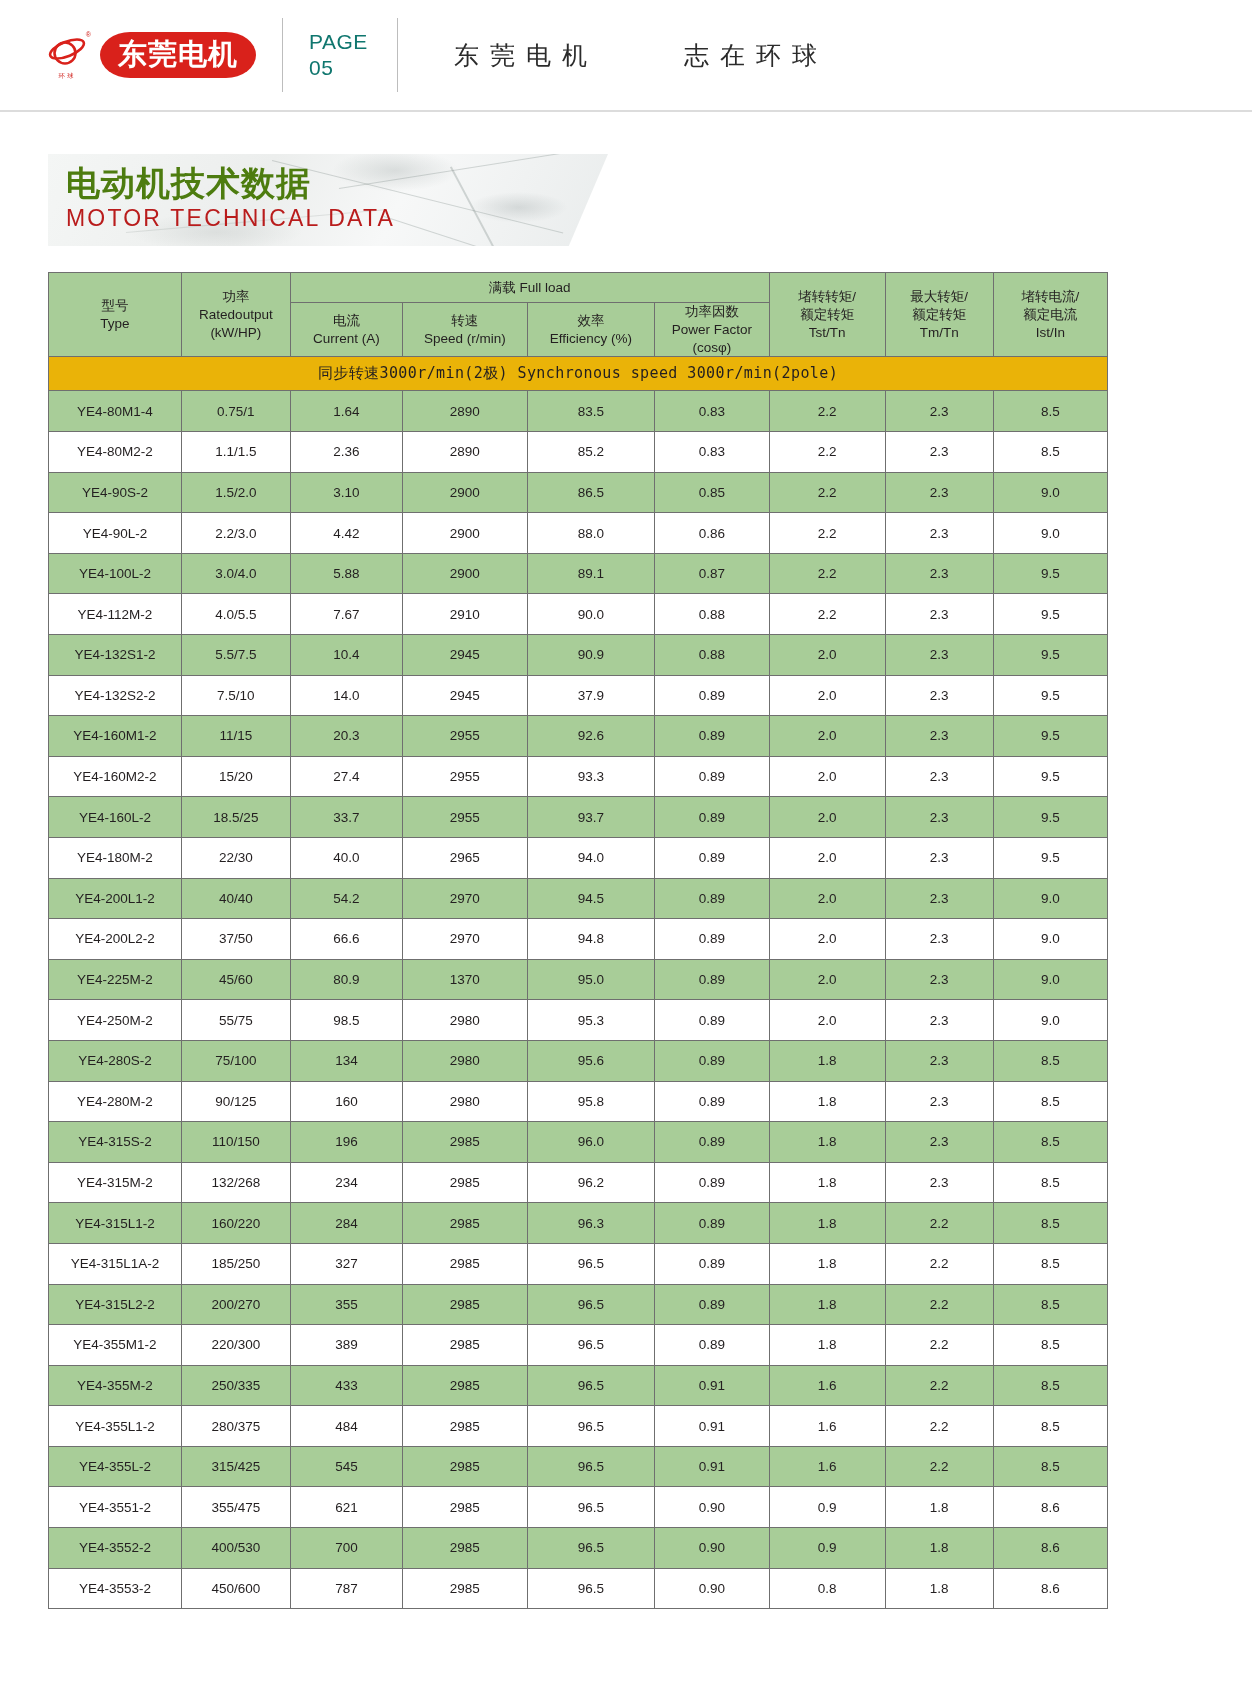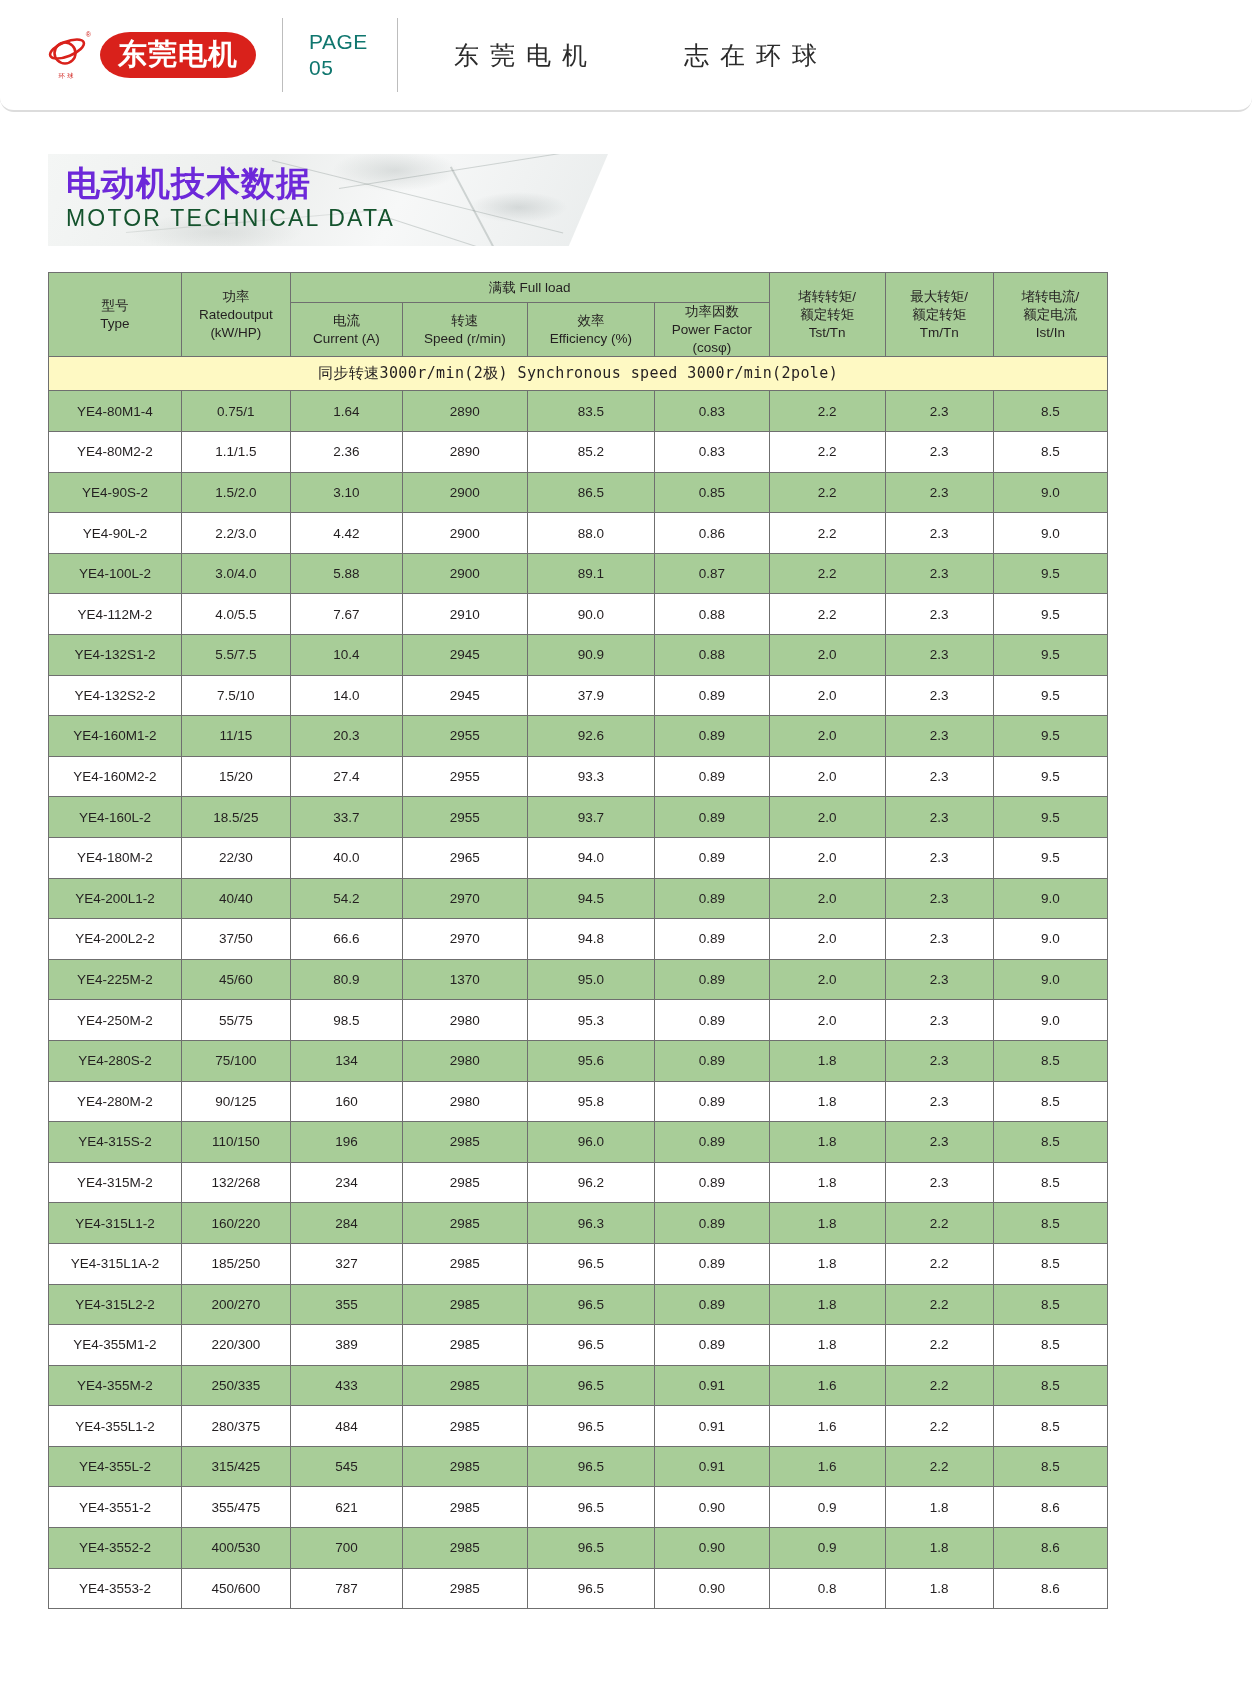--- a/index.html
+++ b/index.html
@@ -13,21 +13,20 @@
   }
 
   
   .page-header{
     position:relative;
     height:112px;
     display:flex;
     align-items:center;
     padding-left:44px;
     border-bottom:2px solid #dcdcdc;
-    border-radius:14px;
   }
   .logo-block{ display:flex; align-items:center; gap:10px; }
   .logo-mark{ width:46px; height:52px; position:relative; flex:none; }
   .logo-mark .reg{
     position:absolute; right:-1px; top:2px; font-size:7px; color:#d0211c;
   }
   .logo-mark .globe-txt{
     position:absolute; bottom:0; left:50%; transform:translateX(-50%);
     font-size:6.5px; color:#d0211c; letter-spacing:2px; white-space:nowrap;
   }
@@ -76,26 +75,26 @@
       radial-gradient(ellipse 70px 22px at 84% 58%, rgba(140,150,150,.28), rgba(255,255,255,0) 70%),
       radial-gradient(ellipse 120px 26px at 30% 85%, rgba(160,168,165,.22), rgba(255,255,255,0) 72%),
       linear-gradient(115deg, #f4f6f5 0%, #eceeed 38%, #f7f8f8 62%, #e9ecec 100%);
   }
   .title-banner .vein{
     position:absolute; background:rgba(120,132,130,.30);
     transform-origin:left center;
   }
   .title-banner .inner{ position:relative; }
   .title-cn{
-    font-size:34px; font-weight:bold; color:#6d28d9; letter-spacing:1px;
+    font-size:34px; font-weight:bold; color:#4d7c0f; letter-spacing:1px;
     line-height:1.15;
     font-family:"DejaVu Sans", sans-serif;
   }
   .title-en{
-    font-size:23px; color:#14532d; letter-spacing:2.2px; margin-top:2px;
+    font-size:23px; color:#b91c1c; letter-spacing:2.2px; margin-top:2px;
     font-family:"Liberation Sans", sans-serif;
   }
 
   
   .tbl-wrap{ margin:26px 48px 0 48px; }
   table.spec{
     border-collapse:collapse;
     width:1060px;
     table-layout:fixed;
     font-size:13px;
@@ -110,21 +109,21 @@
   }
   thead th{
     background:#a8cd98;
     font-size:13.5px;
     line-height:1.32;
     padding:6px 2px;
   }
   thead th .cn{ display:block; }
   thead th .en{ display:block; }
   tr.subhdr td{
-    background:#fef9c3;
+    background:#eab308;
     font-size:15px;
     letter-spacing:.4px;
     height:34px;
     font-family:"DejaVu Sans Mono", monospace;
   }
   tbody td{ height:40.6px; font-size:13.5px; }
   tr.alt td{ background:#a8cd98; }
   tr.plain td{ background:#ffffff; }
 </style>
 </head>

